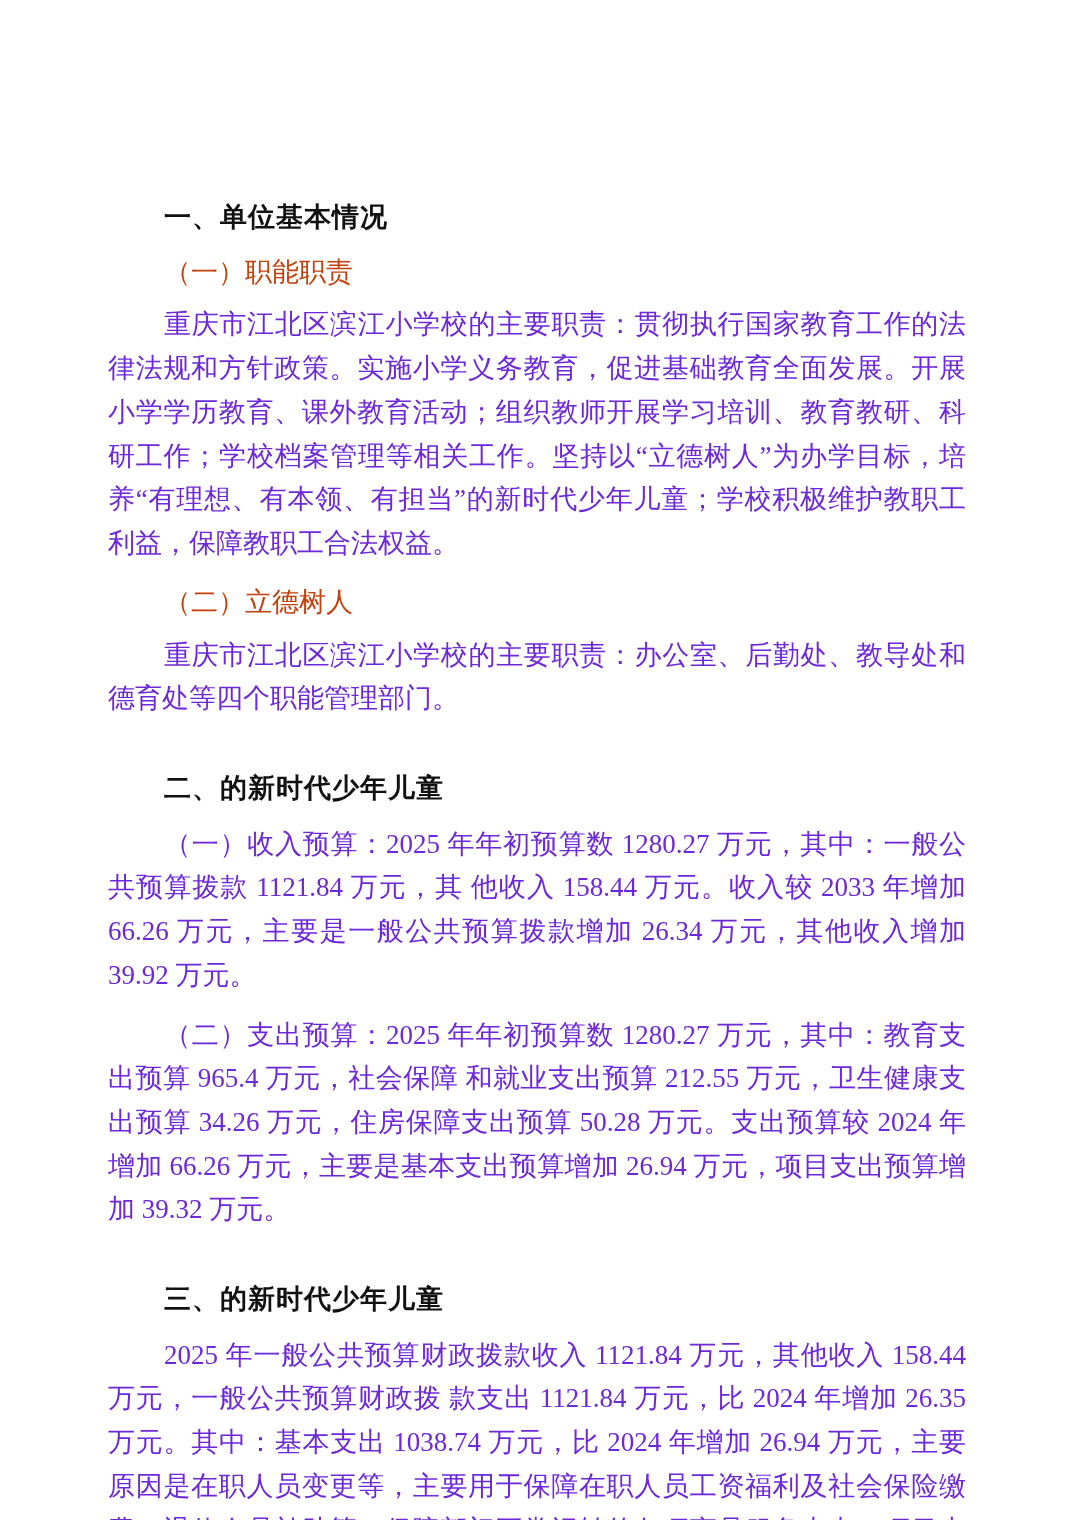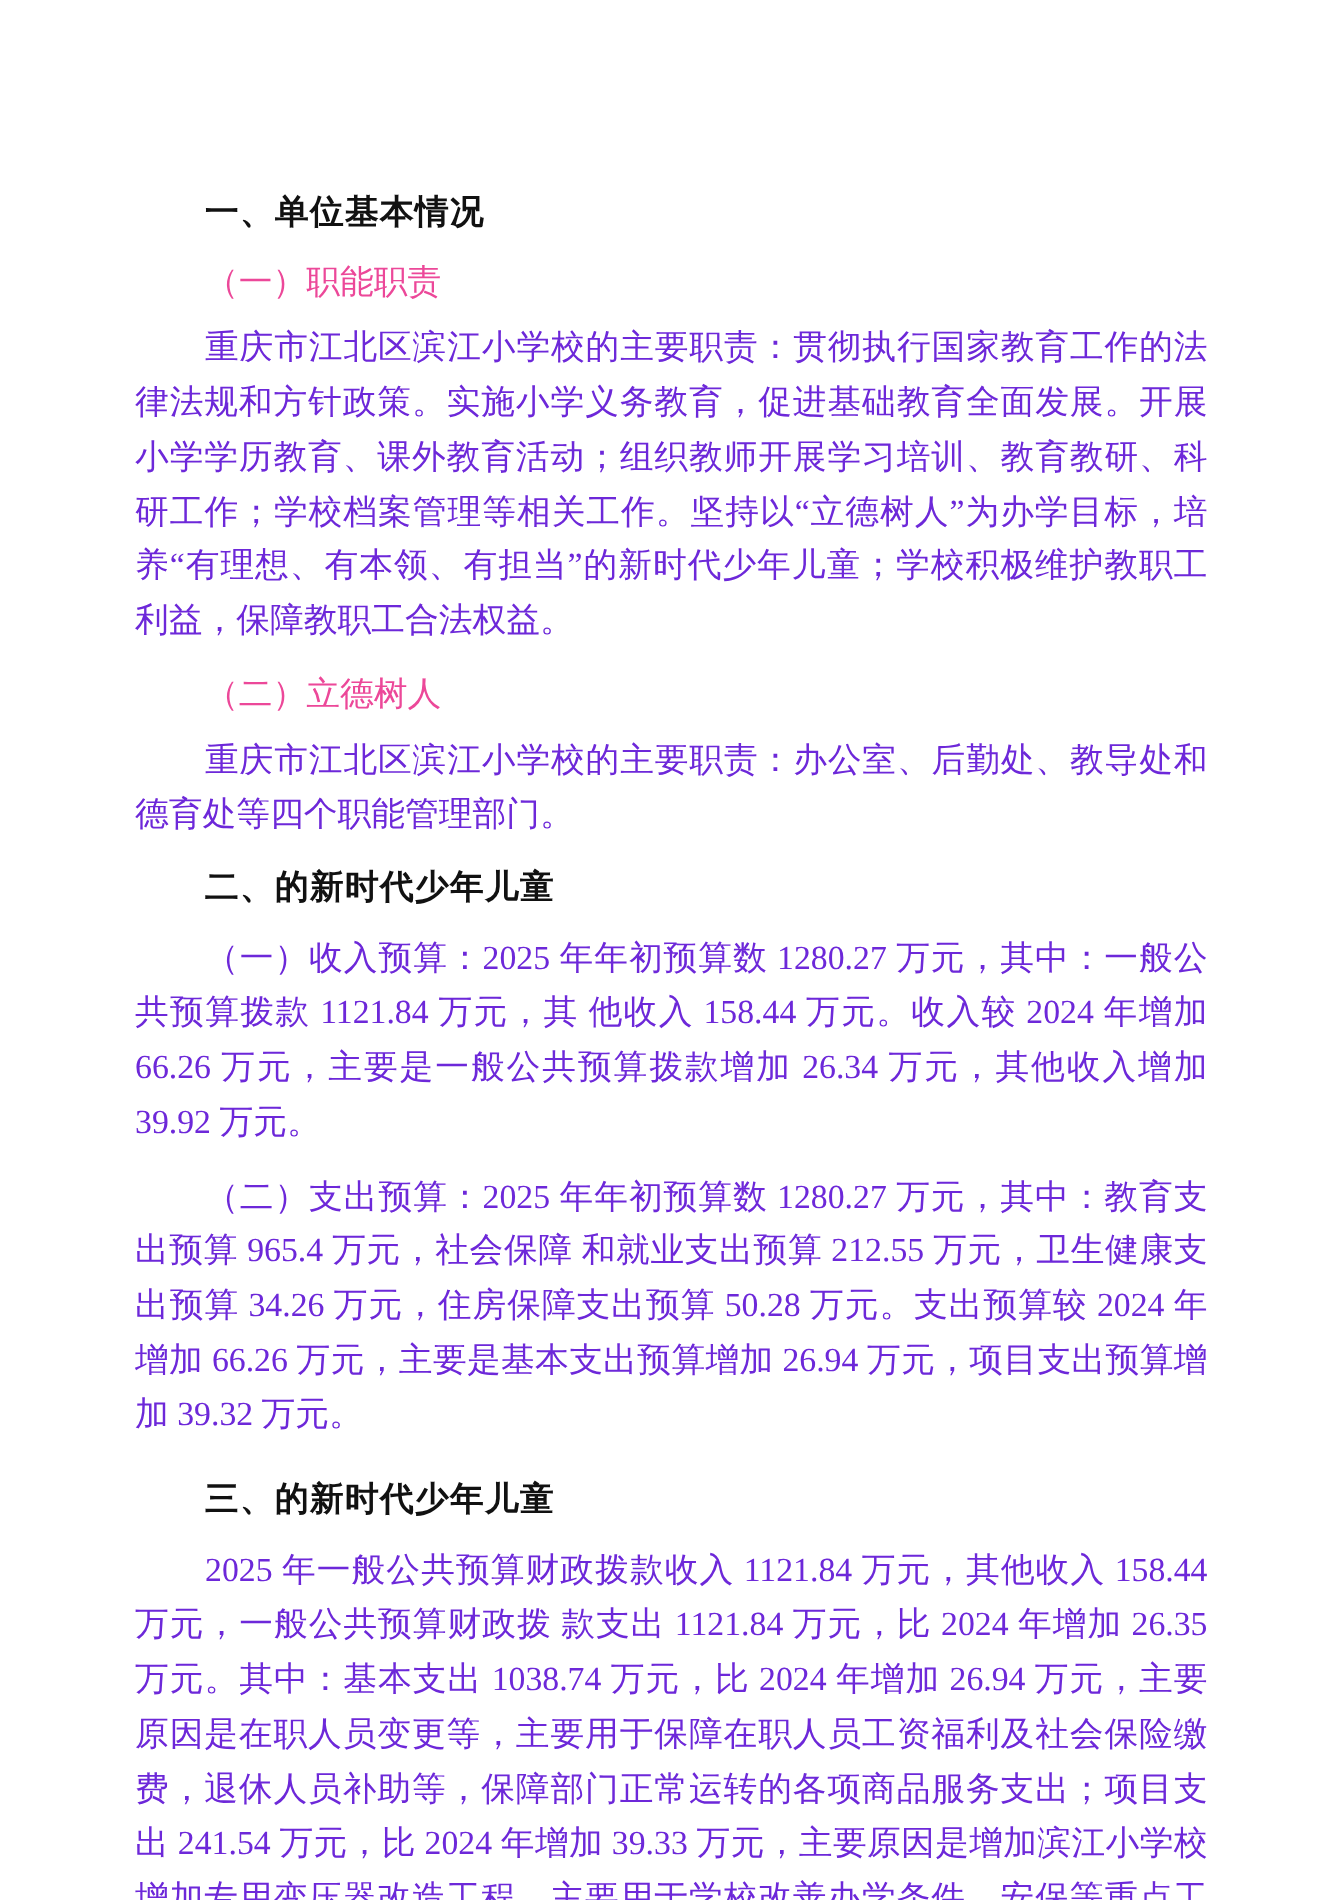--- a/index.html
+++ b/index.html
@@ -37,58 +37,59 @@
   h2.section-heading.spaced-top {
     margin-top: 26px;
   }
   h3.sub-heading {
     font-size: 27px;
     font-weight: normal;
     margin: 0 0 10px 0;
     padding: 0;
     text-indent: 56px;
     line-height: 1.55;
-    color: #ec4899;
+    color: #c2410c;
   }
   p.para {
     font-size: 27px;
     line-height: 1.62;
     margin: 0 0 10px 0;
     padding: 0;
     text-indent: 56px;
     text-align: justify;
     text-justify: inter-ideograph;
     color: #6d28d9;
   }
   p.para.tight {
     margin-bottom: 16px;
   }
   .block {
     margin-bottom: 6px;
+    margin-top: 47px;
   }
 </style>
 </head>
 <body>
 
 <div class="page">
   <div class="doc-body">
 
     <div class="block">
       <h2 class="section-heading">一、单位基本情况</h2>
 
       <h3 class="sub-heading">（一）职能职责</h3>
       <p class="para tight">重庆市江北区滨江小学校的主要职责：贯彻执行国家教育工作的法律法规和方针政策。实施小学义务教育，促进基础教育全面发展。开展小学学历教育、课外教育活动；组织教师开展学习培训、教育教研、科研工作；学校档案管理等相关工作。坚持以“立德树人”为办学目标，培养“有理想、有本领、有担当”的新时代少年儿童；学校积极维护教职工利益，保障教职工合法权益。</p>
 
       <h3 class="sub-heading">（二）立德树人</h3>
       <p class="para tight">重庆市江北区滨江小学校的主要职责：办公室、后勤处、教导处和德育处等四个职能管理部门。</p>
     </div>
 
     <div class="block">
       <h2 class="section-heading">二、的新时代少年儿童</h2>
-      <p class="para tight">（一）收入预算：2025 年年初预算数 1280.27 万元，其中：一般公共预算拨款 1121.84 万元，其 他收入 158.44 万元。收入较 2024 年增加 66.26 万元，主要是一般公共预算拨款增加 26.34 万元，其他收入增加 39.92 万元。</p>
+      <p class="para tight">（一）收入预算：2025 年年初预算数 1280.27 万元，其中：一般公共预算拨款 1121.84 万元，其 他收入 158.44 万元。收入较 2033 年增加 66.26 万元，主要是一般公共预算拨款增加 26.34 万元，其他收入增加 39.92 万元。</p>
       <p class="para tight">（二）支出预算：2025 年年初预算数 1280.27 万元，其中：教育支出预算 965.4 万元，社会保障 和就业支出预算 212.55 万元，卫生健康支出预算 34.26 万元，住房保障支出预算 50.28 万元。支出预算较 2024 年增加 66.26 万元，主要是基本支出预算增加 26.94 万元，项目支出预算增加 39.32 万元。</p>
     </div>
 
     <div class="block">
       <h2 class="section-heading spaced-top">三、的新时代少年儿童</h2>
       <p class="para">2025 年一般公共预算财政拨款收入 1121.84 万元，其他收入 158.44 万元，一般公共预算财政拨 款支出 1121.84 万元，比 2024 年增加 26.35 万元。其中：基本支出 1038.74 万元，比 2024 年增加 26.94 万元，主要原因是在职人员变更等，主要用于保障在职人员工资福利及社会保险缴费，退休人员补助等，保障部门正常运转的各项商品服务支出；项目支出 241.54 万元，比 2024 年增加 39.33 万元，主要原因是增加滨江小学校增加专用变压器改造工程，主要用于学校改善办学条件、安保等重点工作。</p>
     </div>
 
   </div>
 </div>

